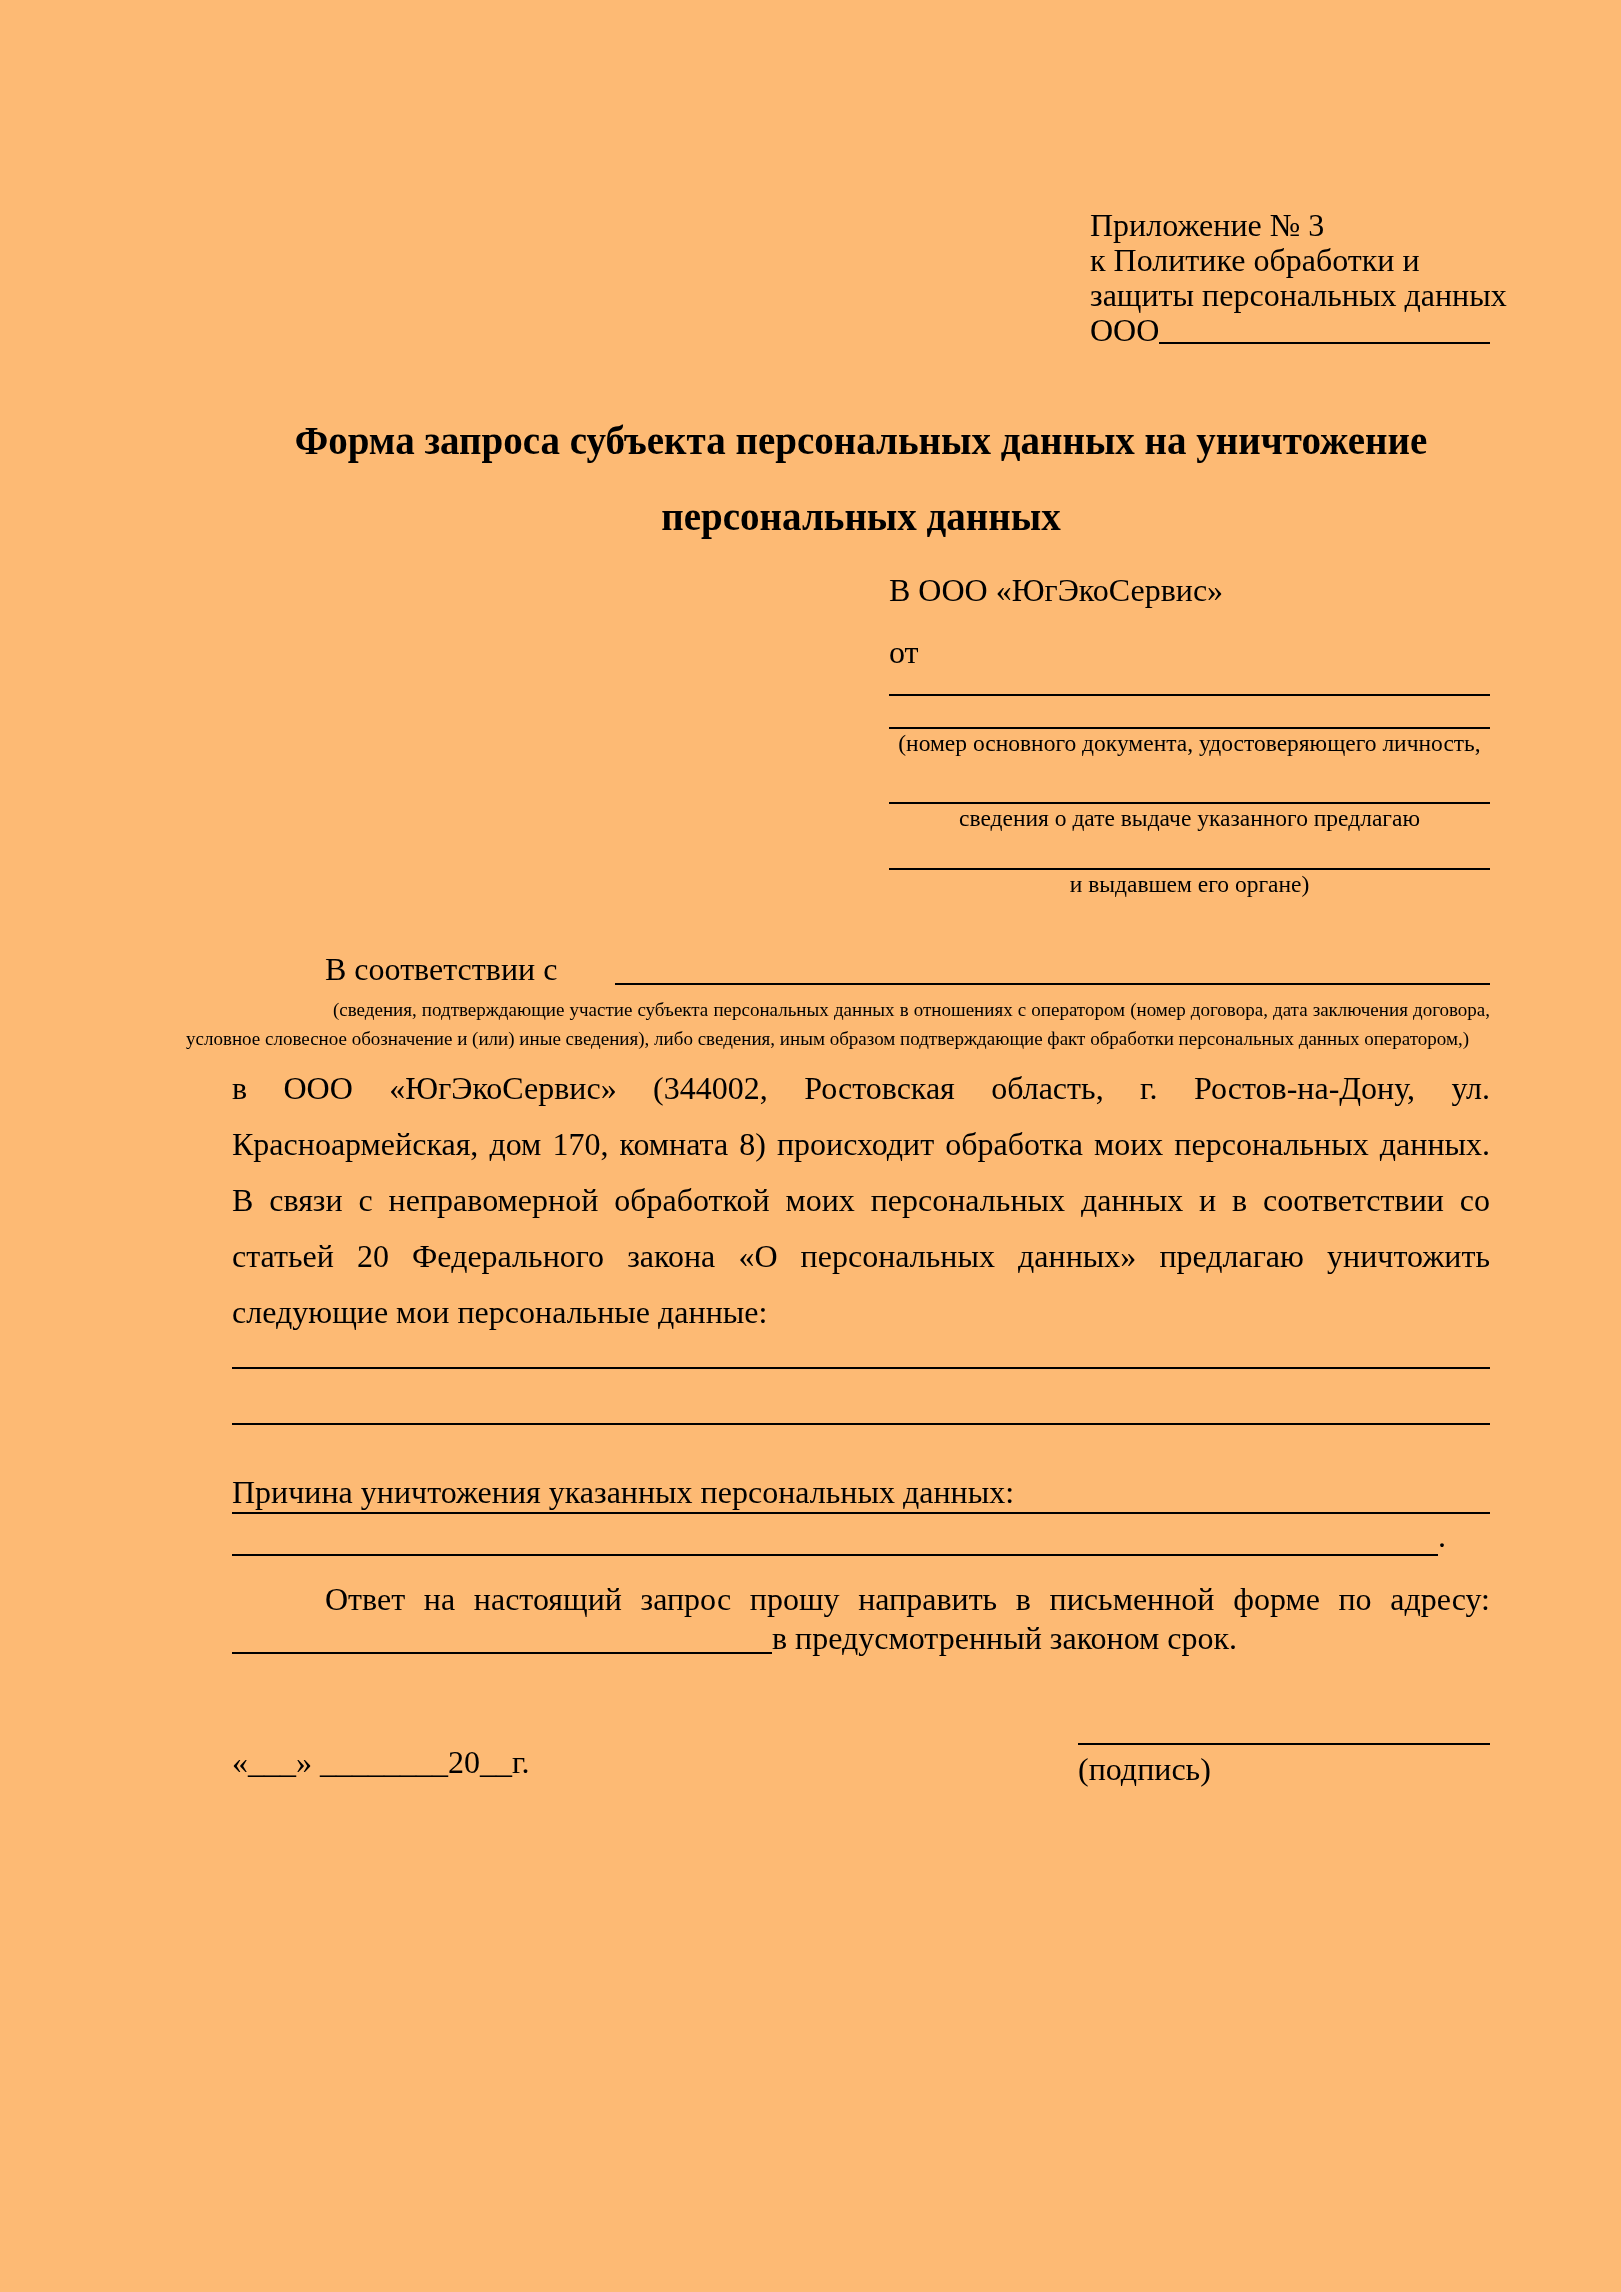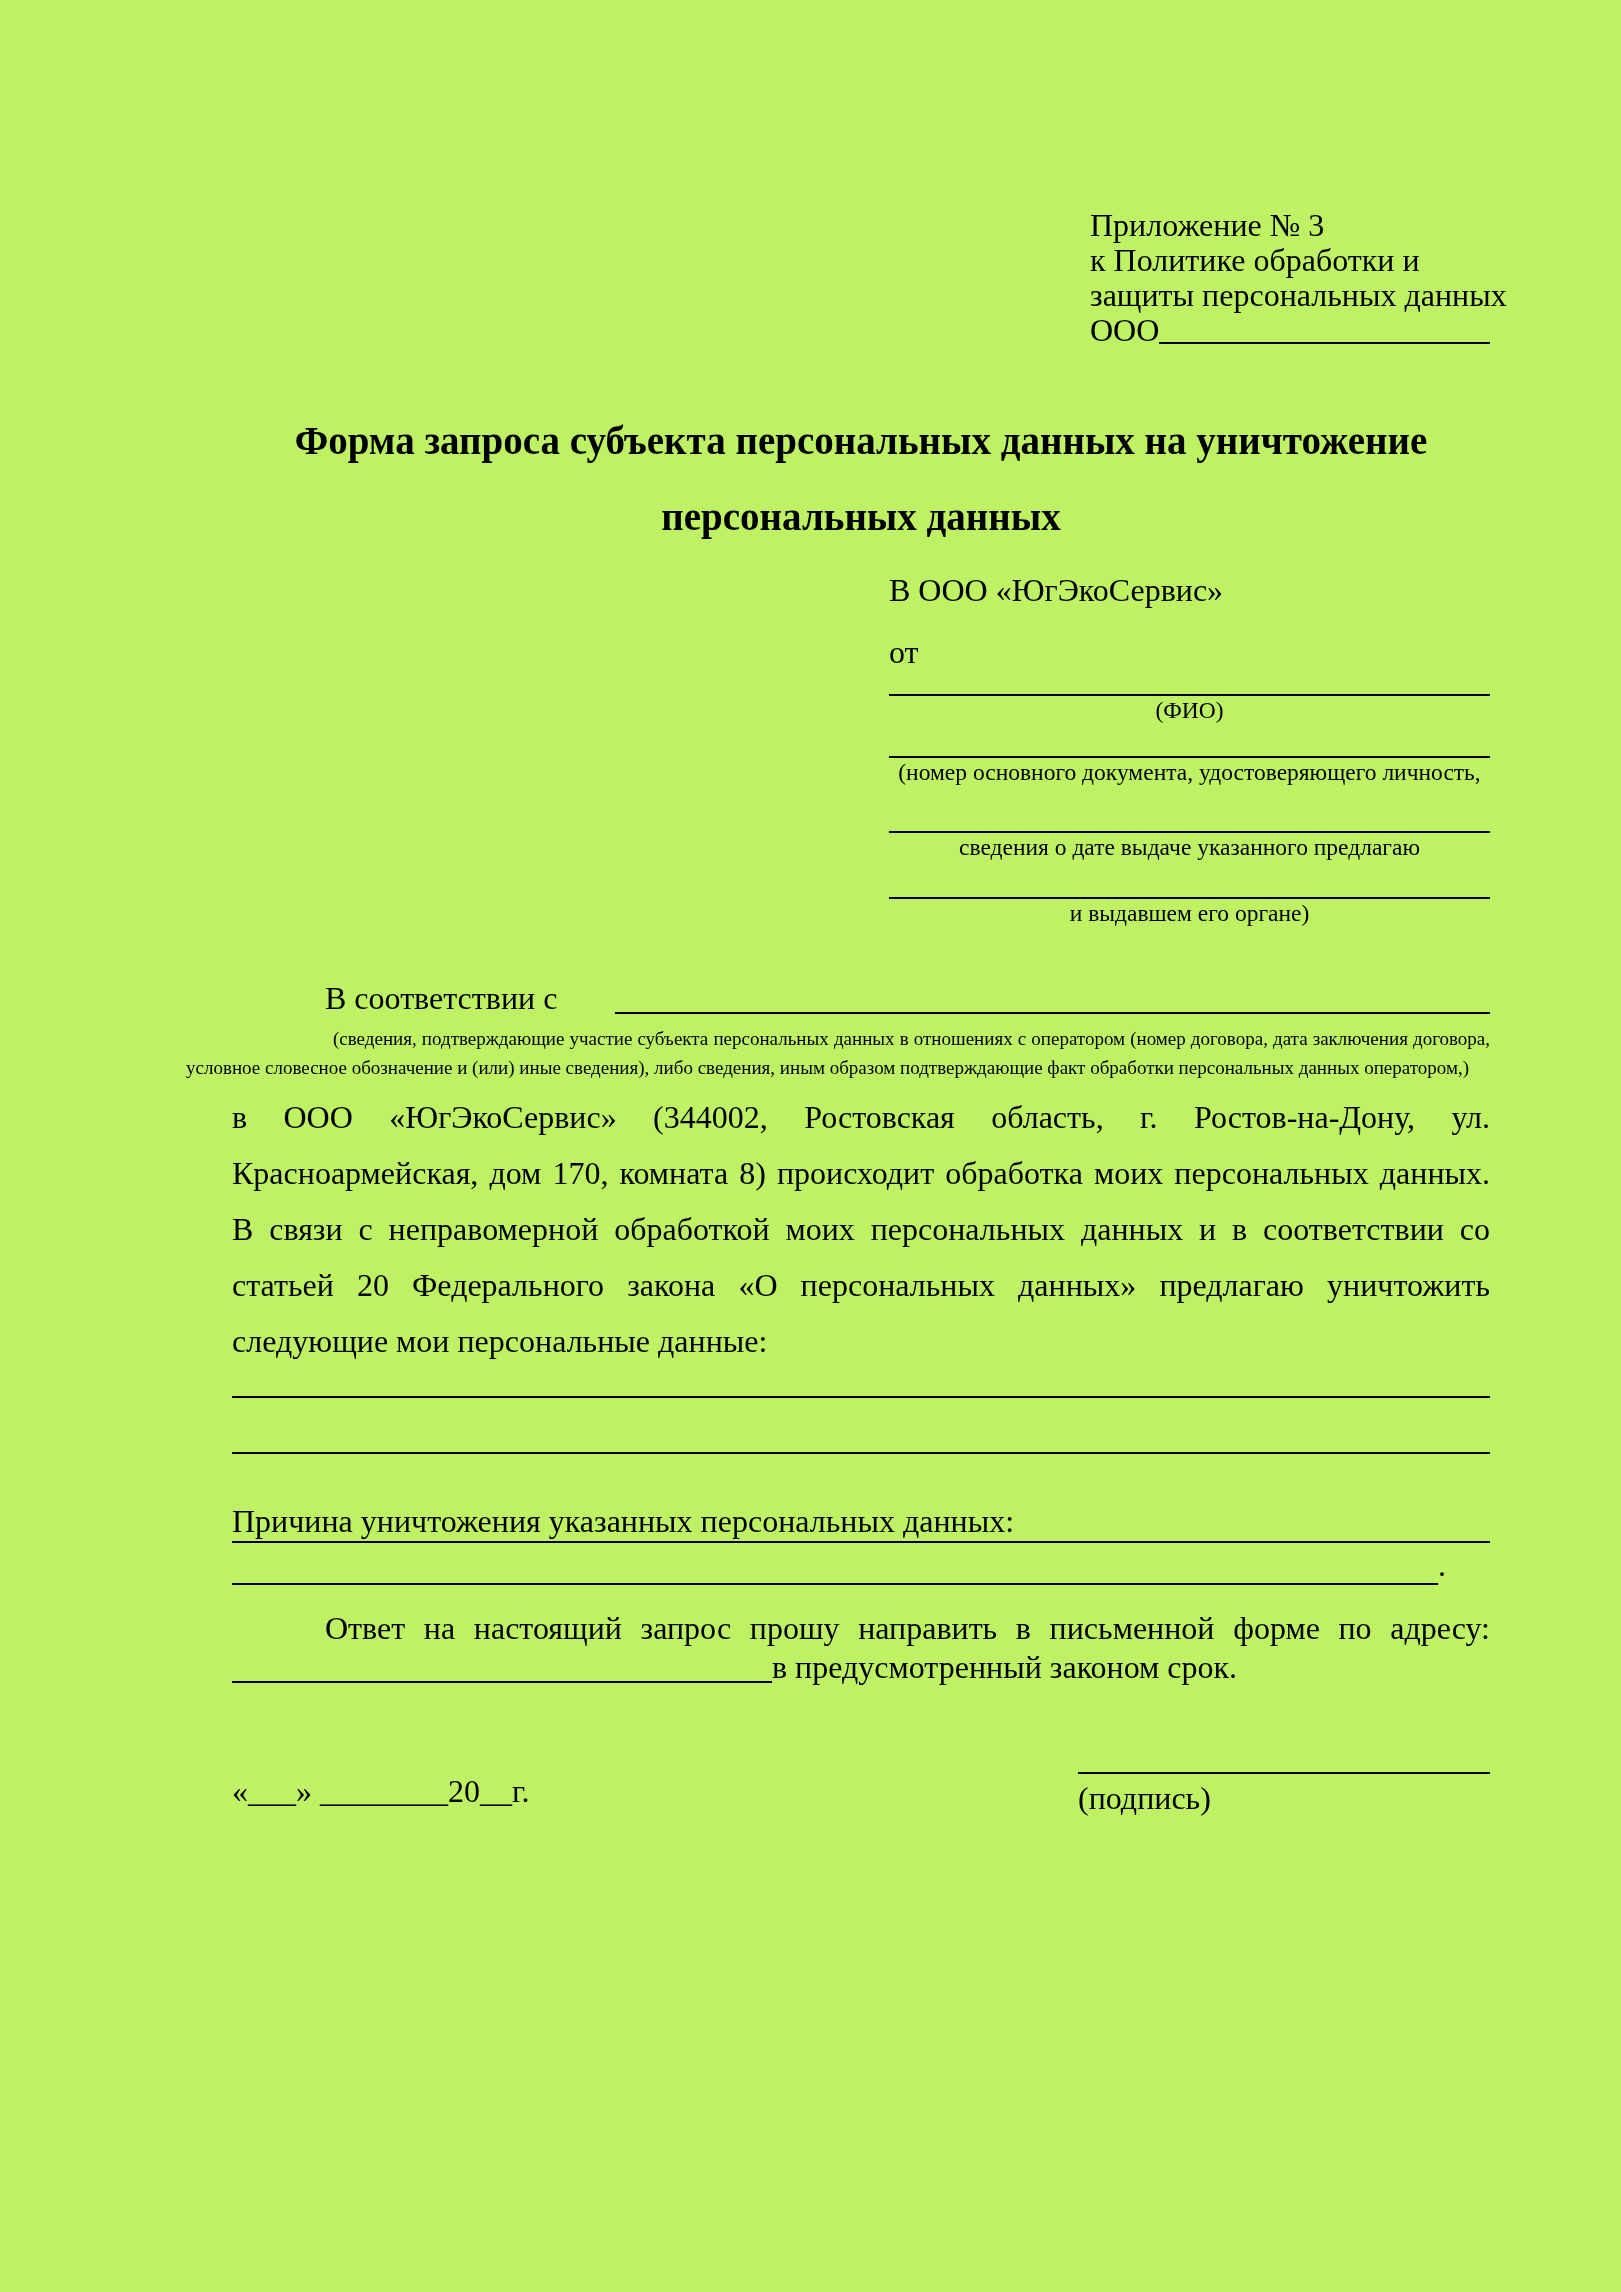--- a/index.html
+++ b/index.html
@@ -1,21 +1,21 @@
 <!DOCTYPE html>
 <html><head>
 <meta charset="utf-8">
 <style>
   html, body { margin: 0; padding: 0; background: #ffffff; }
   .page {
     position: relative;
     width: 1621px;
     height: 2293px;
     margin: 0 auto;
-    background: #bef264;
+    background: #fdba74;
     color: #000000;
     font-family: "Liberation Serif", "DejaVu Serif", serif;
     font-size: 32px;
     box-sizing: border-box;
     padding: 208px 131px 0 232px;
     overflow: hidden;
   }
 
   
   .annex { margin-left: auto; width: 400px; line-height: 35px; }
@@ -109,21 +109,20 @@
       <span class="blank"></span>
     </div>
   </div>
 
   <div class="title">Форма запроса субъекта персональных данных на уничтожение персональных данных</div>
 
   <div class="addressee">
     <div class="to">В ООО «ЮгЭкоСервис»</div>
     <div class="from">от</div>
     <div class="u-line u1"></div>
-    <div class="cap">(ФИО)</div>
     <div class="u-line u2"></div>
     <div class="cap">(номер основного документа, удостоверяющего личность,</div>
     <div class="u-line u3"></div>
     <div class="cap">сведения о дате выдаче указанного предлагаю</div>
     <div class="u-line u4"></div>
     <div class="cap">и выдавшем его органе)</div>
   </div>
 
   <div class="accordance">
     <span class="lead">В соответствии с</span>

